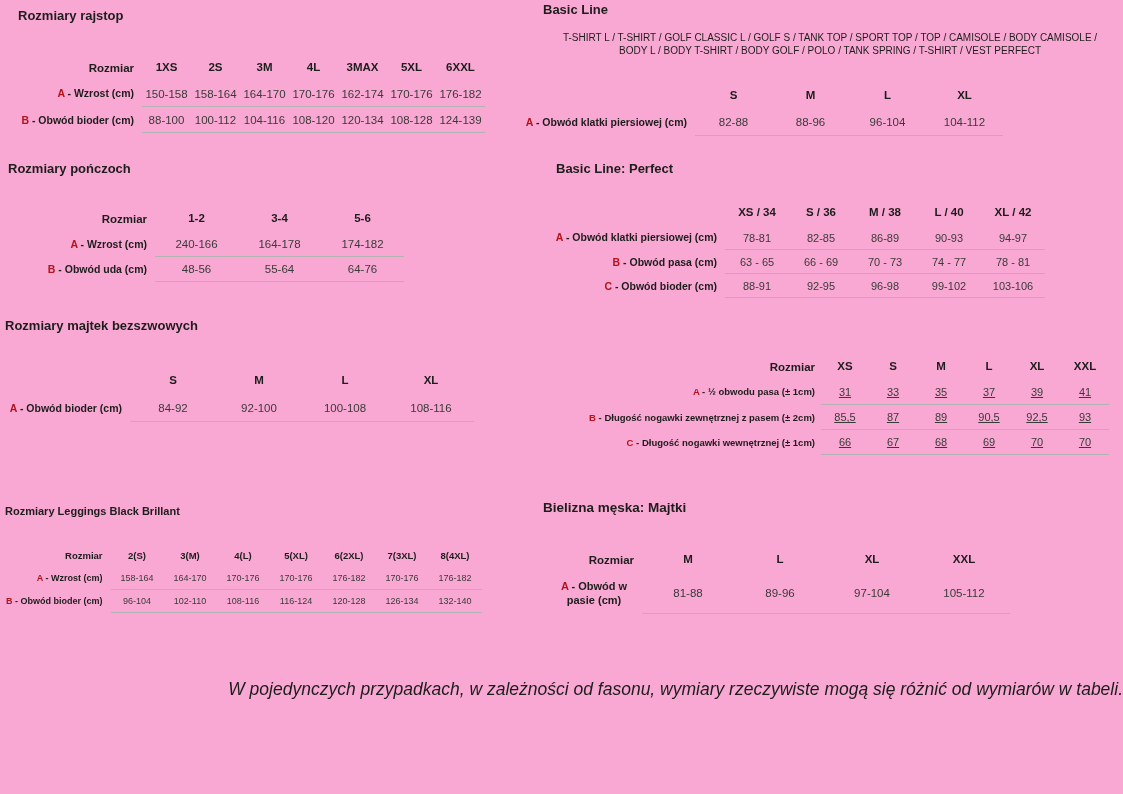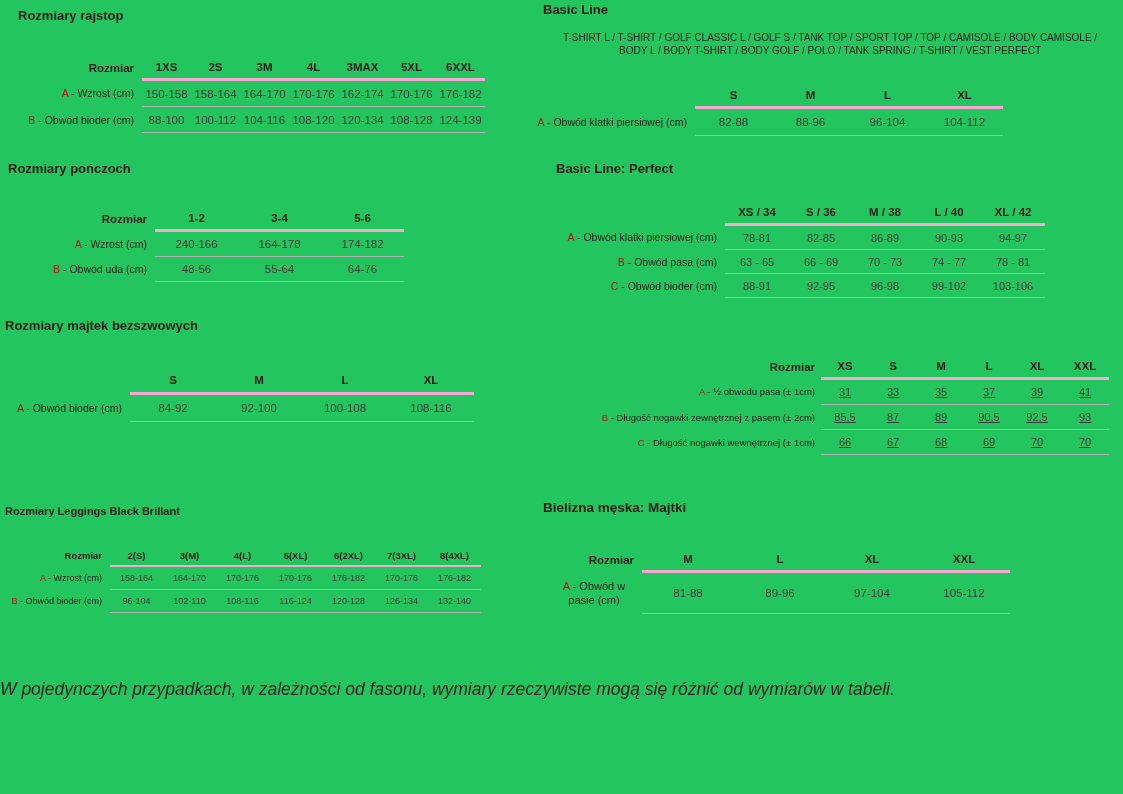--- a/index.html
+++ b/index.html
@@ -1,27 +1,27 @@
 <!DOCTYPE html>
 <html lang="pl"><head>
 <meta charset="utf-8">
 <style>
   html,body{margin:0;padding:0;background:#ffffff;}
   body{font-family:"Liberation Sans",sans-serif;color:#1d1d1b;}
-  #page{position:relative;width:1123px;height:794px;background:#22c55e;overflow:hidden;}
+  #page{position:relative;width:1123px;height:794px;background:#f9a8d4;overflow:hidden;}
 
   .section{position:absolute;}
   .sec-title{font-weight:bold;font-size:13px;line-height:15px;color:#1d1d1b;white-space:nowrap;}
 
   table.size-table{border-collapse:collapse;table-layout:fixed;}
   table.size-table th,table.size-table td{padding:0;vertical-align:middle;}
   thead th{font-weight:bold;font-size:11.5px;height:22px;color:#1d1d1b;}
   thead th.hdr{text-align:center;border-bottom:3px solid #f9a8d4;}
   thead th.lbl{text-align:right;padding-right:8px;white-space:nowrap;}
-  tbody th.lbl{font-weight:normal;font-size:10.5px;text-align:right;padding-right:8px;white-space:nowrap;color:#1d1d1b;}
+  tbody th.lbl{font-weight:bold;font-size:10.5px;text-align:right;padding-right:8px;white-space:nowrap;color:#1d1d1b;}
   tbody td{font-size:11.5px;text-align:center;color:#3a3a38;border-bottom:1px solid #b3b3b3;height:25px;}
   span.key{color:#b5121a;}
 
   
   #sec0{left:14px;top:8px;}
   #sec0 .sec-title{margin-left:4px;}
   #sec0 table{margin-top:33px;}
   #sec0 col.lblcol{width:128px;} #sec0 col.datacol{width:49px;}
   #sec0 tbody td,#sec0 tbody th{height:25px;}
 
@@ -75,21 +75,21 @@
   #sec6 tbody td{font-size:11px;text-decoration:underline;}
 
   
   #sec7{left:543px;top:500px;}
   #sec7 .sec-title{font-size:13.5px;line-height:16px;}
   #sec7 table{margin-top:32px;margin-left:7px;}
   #sec7 col.lblcol{width:92px;} #sec7 col.datacol{width:92px;}
   #sec7 tbody td,#sec7 tbody th{height:40px;}
   #sec7 tbody th.lbl{text-align:center;white-space:normal;padding-right:4px;line-height:14px;font-size:11px;}
 
-  .note{position:absolute;left:0;top:678px;width:1123px;text-align:left;
+  .note{position:absolute;left:0;top:678px;width:1123px;text-align:right;
         font-style:italic;font-size:17.5px;line-height:22px;color:#1d1d1b;}
 </style>
 </head>
 <body>
 
 <div id="page">
 
   <div class="section" id="sec0">
     <div class="sec-title">Rozmiary rajstop</div>
     <table class="size-table">

